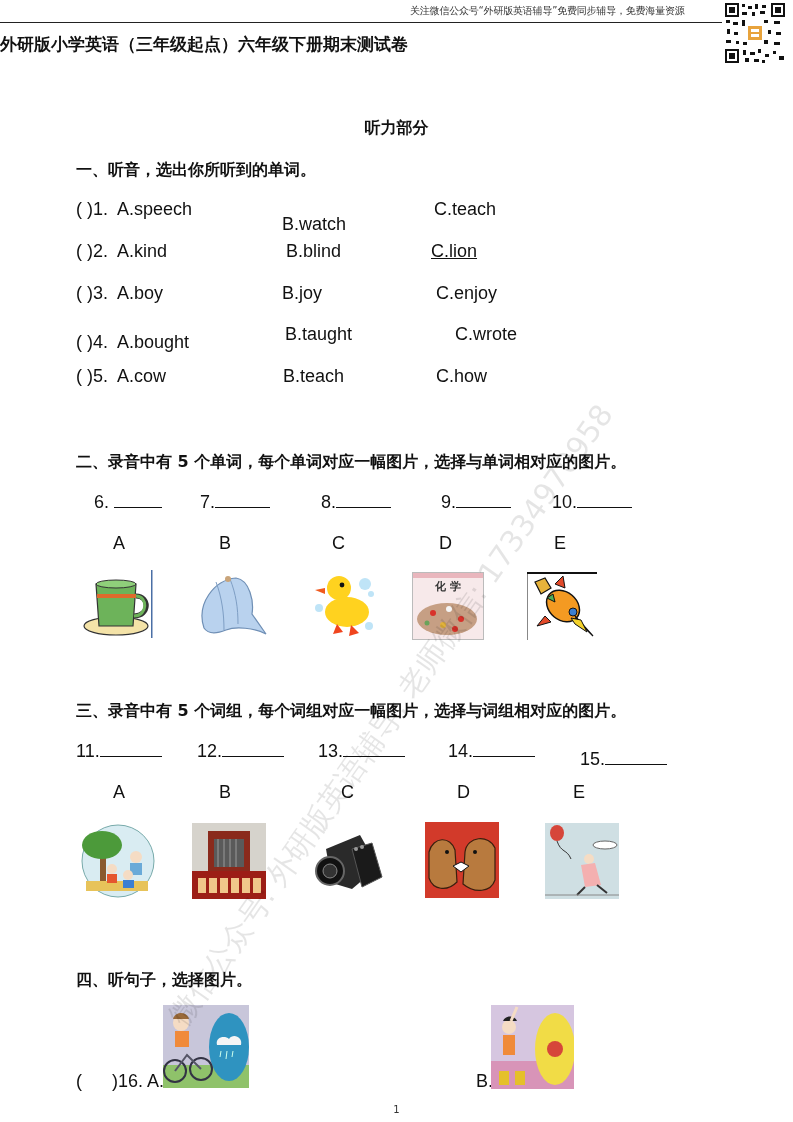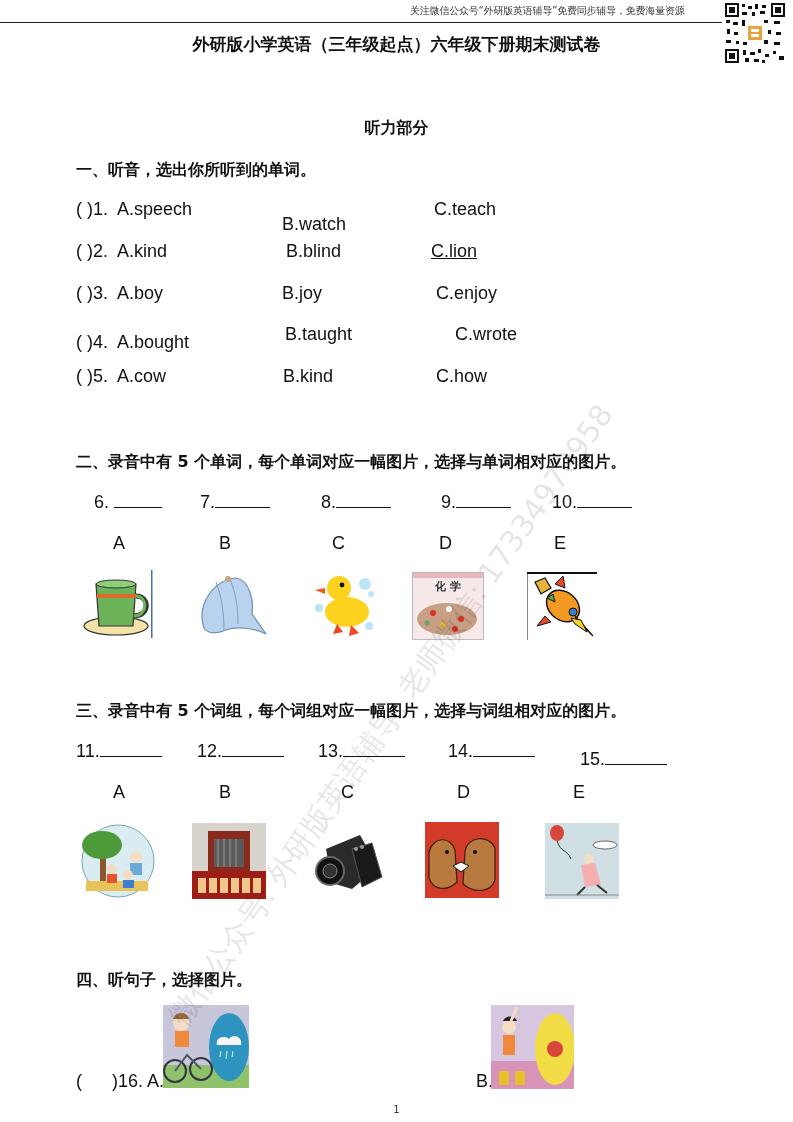--- a/index.html
+++ b/index.html
@@ -2,21 +2,21 @@
 <html><head>
 <meta charset="utf-8">
 <style>
   html, body { margin:0; padding:0; }
   body { width:793px; height:1122px; background:#ffffff; position:relative; overflow:hidden;
          font-family:"DejaVu Sans","Liberation Sans",sans-serif; color:#111; }
   .abs { position:absolute; }
   .topnote { left:410px; top:4px; font-size:10px; color:#333; white-space:nowrap; letter-spacing:-0.2px; }
   .topline { left:0; top:22px; width:722px; height:1px; background:#222; }
   .qr { left:724px; top:2px; width:62px; height:62px; background:#fff; }
-  .title { left:0; width:793px; top:33px; text-align:center; font-size:17px; font-weight:bold; }
+  .title { left:0; width:793px; top:33px; font-size:17px; font-weight:bold; }
   .subtitle { left:0; width:793px; top:118px; text-align:center; font-size:16px; font-weight:bold; }
   .sec { left:76px; font-size:16px; font-weight:bold; white-space:nowrap; }
   .q { font-family:"Liberation Sans",sans-serif; font-size:18px; white-space:nowrap; }
   .blank { display:inline-block; border-bottom:1px solid #111; height:16px; vertical-align:baseline; }
   .letter { font-family:"Liberation Sans",sans-serif; font-size:18px; }
   .pic { overflow:hidden; }
   .pageno { left:0; width:793px; top:1104px; text-align:center; font-size:10px; color:#333; }
   .wm { color:rgba(0,0,0,0.10); font-size:30px; white-space:nowrap; transform-origin:0 0; pointer-events:none; }
 </style>
 </head>
@@ -109,21 +109,21 @@
     <span>( )4.</span>
     <span style="margin-left:4px">A.bought</span>
   </div>
   <div class="abs q" style="left:285px;top:324px;">B.taught</div>
   <div class="abs q" style="left:455px;top:324px;">C.wrote</div>
 
   <div class="abs q" style="left:76px;top:366px;">
     <span>( )5.</span>
     <span style="margin-left:4px">A.cow</span>
   </div>
-  <div class="abs q" style="left:283px;top:366px;">B.kind</div>
+  <div class="abs q" style="left:283px;top:366px;">B.teach</div>
   <div class="abs q" style="left:436px;top:366px;">C.how</div>
 </div>
 
 <div class="abs sec" style="top:452px;">二、录音中有 5 个单词，每个单词对应一幅图片，选择与单词相对应的图片。</div>
 
 <div class="abs q" style="left:94px;top:491px;"><span>6.</span> <span class="blank" style="width:48px"></span></div>
 <div class="abs q" style="left:200px;top:491px;"><span>7.</span><span class="blank" style="width:55px"></span></div>
 <div class="abs q" style="left:321px;top:491px;"><span>8.</span><span class="blank" style="width:55px"></span></div>
 <div class="abs q" style="left:441px;top:491px;"><span>9.</span><span class="blank" style="width:55px"></span></div>
 <div class="abs q" style="left:552px;top:491px;"><span>10.</span><span class="blank" style="width:55px"></span></div>

